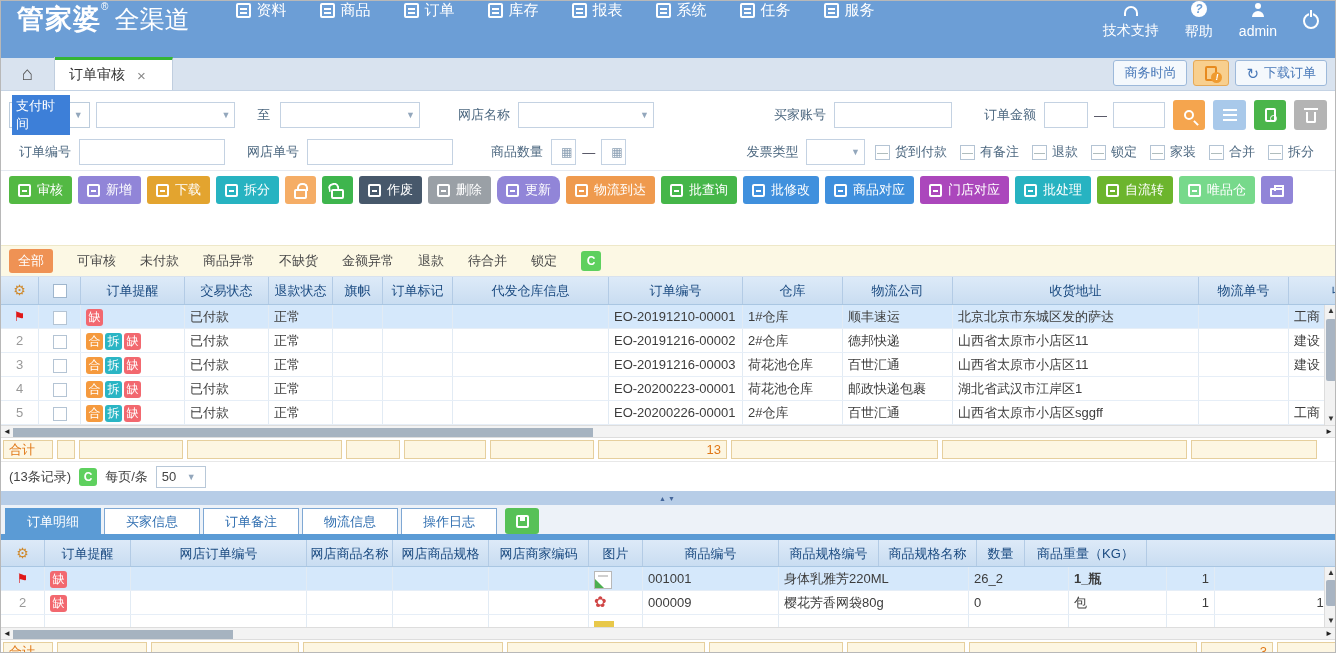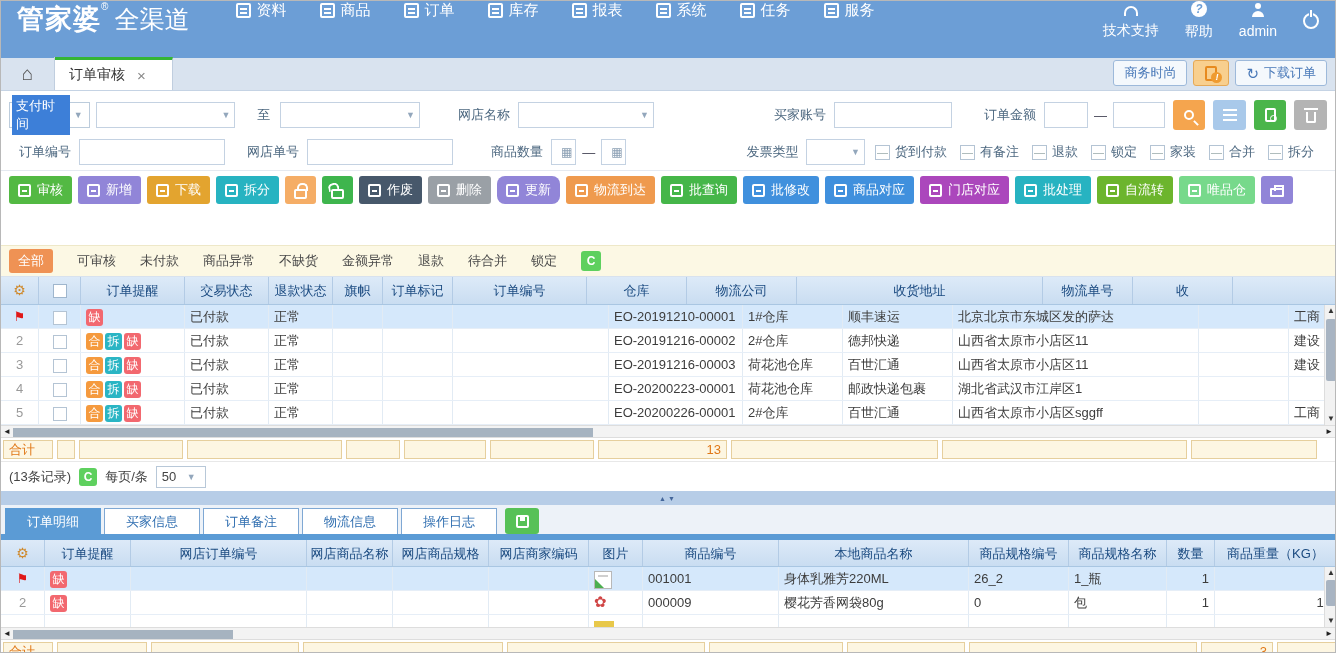--- a/index.html
+++ b/index.html
@@ -398,20 +398,21 @@
 
   <div class="tblwrap">
     <div class="thead" id="main-head">
         <div class="hc" style="width: 38px;"><span class="gear">⚙</span></div>
         <div class="hc" style="width: 42px;"><span class="hchk"></span></div>
         <div class="hc" style="width: 104px;"><span>订单提醒</span></div>
         <div class="hc" style="width: 84px;"><span>交易状态</span></div>
         <div class="hc" style="width: 64px;"><span>退款状态</span></div>
         <div class="hc" style="width: 50px;"><span>旗帜</span></div>
         <div class="hc" style="width: 70px;"><span>订单标记</span></div>
+        <div class="hc" style="width: 156px;"><span>代发仓库信息</span></div>
         <div class="hc" style="width: 134px;"><span>订单编号</span></div>
         <div class="hc" style="width: 100px;"><span>仓库</span></div>
         <div class="hc" style="width: 110px;"><span>物流公司</span></div>
         <div class="hc" style="width: 246px;"><span>收货地址</span></div>
         <div class="hc" style="width: 90px;"><span>物流单号</span></div>
         <div class="hc" style="width: 100px;"><span>收</span></div>
       </div>
     <div class="tbody" id="main-body" style="height:120px;overflow:hidden;">
         <div class="trow selected">
           <div class="c num" style="width: 38px;"><span class="flagg">⚑</span></div>
@@ -550,39 +551,38 @@
   <div class="tblwrap">
     <div class="thead" style="height:27px;" id="detail-head">
         <div class="hc" style="width: 44px;"><span class="gear">⚙</span></div>
         <div class="hc" style="width: 86px;"><span>订单提醒</span></div>
         <div class="hc" style="width: 176px;"><span>网店订单编号</span></div>
         <div class="hc" style="width: 86px;"><span>网店商品名称</span></div>
         <div class="hc" style="width: 96px;"><span>网店商品规格</span></div>
         <div class="hc" style="width: 100px;"><span>网店商家编码</span></div>
         <div class="hc" style="width: 54px;"><span>图片</span></div>
         <div class="hc" style="width: 136px;"><span>商品编号</span></div>
-        <div class="hc" style="width: 190px;"><span>本地商品名称</span></div>
         <div class="hc" style="width: 100px;"><span>商品规格编号</span></div>
         <div class="hc" style="width: 98px;"><span>商品规格名称</span></div>
         <div class="hc" style="width: 48px;"><span>数量</span></div>
         <div class="hc" style="width: 122px;"><span>商品重量（KG）</span></div>
       </div>
     <div class="tbody" id="detail-body" style="height:60px;overflow:hidden;">
         <div class="trow selected">
           <div class="c num" style="width: 44px;"><span class="flagg">⚑</span></div>
           <div class="c" style="width: 86px;"><span class="badge" style="background: rgb(242, 104, 111);">缺</span></div>
           <div class="c" style="width: 176px;"><span></span></div>
           <div class="c" style="width: 86px;"><span></span></div>
           <div class="c" style="width: 96px;"><span></span></div>
           <div class="c" style="width: 100px;"><span></span></div>
           <div class="c" style="width: 54px;"><span class="img-doc"></span></div>
           <div class="c" style="width: 136px;"><span>001001</span></div>
           <div class="c" style="width: 190px;"><span>身体乳雅芳220ML</span></div>
           <div class="c" style="width: 100px;"><span>26_2</span></div>
-          <div class="c" style="width: 98px;"><span>1_瓶</span></div>
+          <div class="c" style="width: 98px; font-weight: bold;"><span>1_瓶</span></div>
           <div class="c r" style="width: 48px;"><span>1</span></div>
           <div class="c r" style="width: 122px;"><span></span></div>
         </div>
         <div class="trow">
           <div class="c num" style="width: 44px;"><span>2</span></div>
           <div class="c" style="width: 86px;"><span class="badge" style="background: rgb(242, 104, 111);">缺</span></div>
           <div class="c" style="width: 176px;"><span></span></div>
           <div class="c" style="width: 86px;"><span></span></div>
           <div class="c" style="width: 96px;"><span></span></div>
           <div class="c" style="width: 100px;"><span></span></div>

